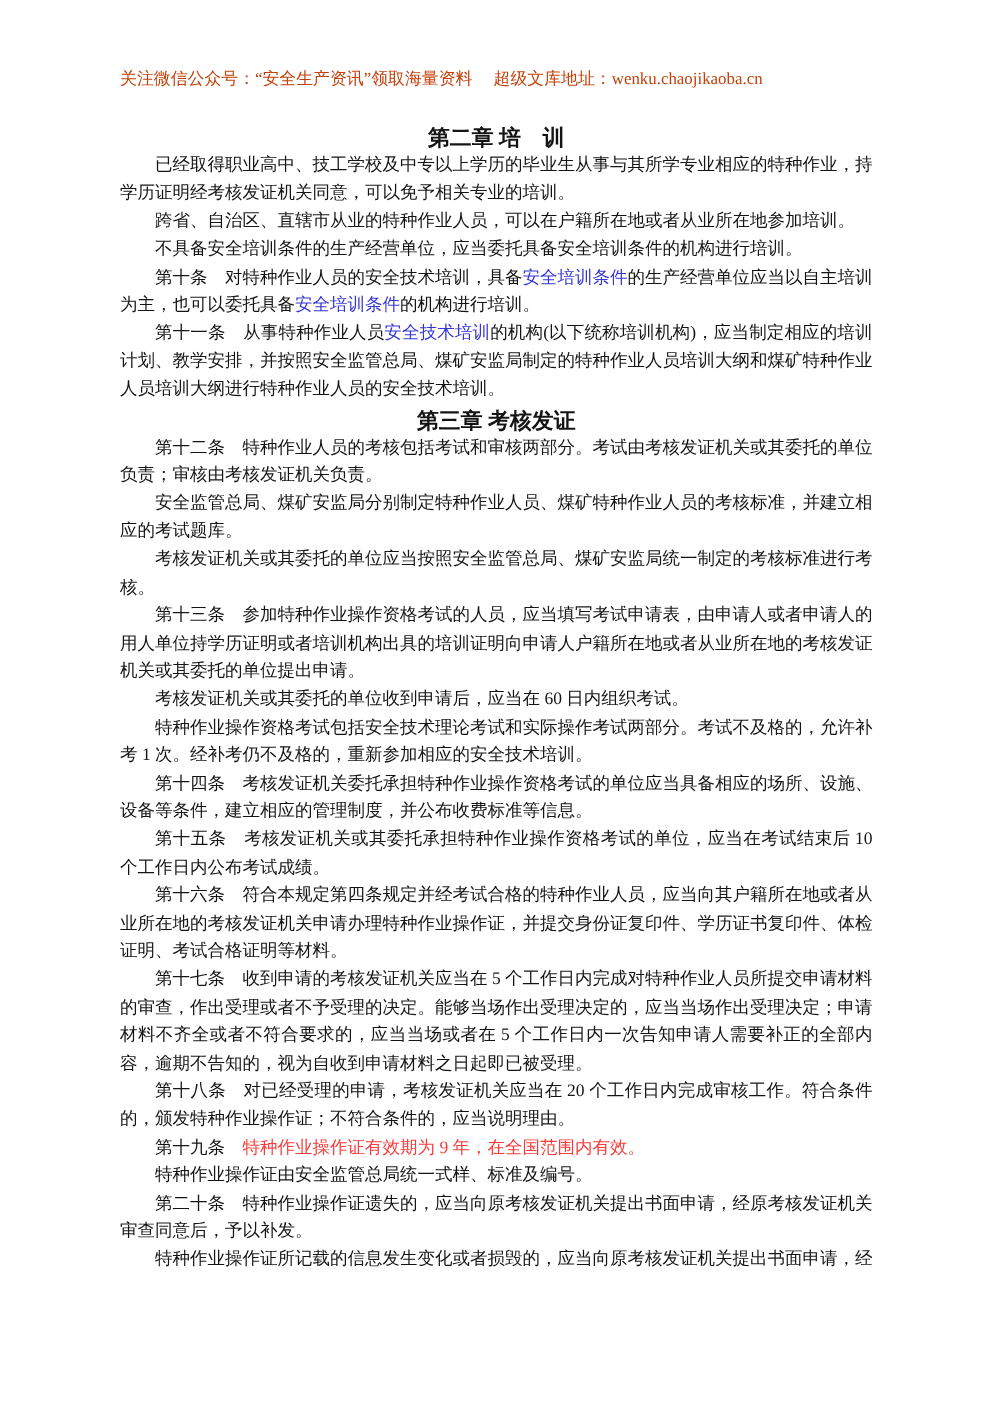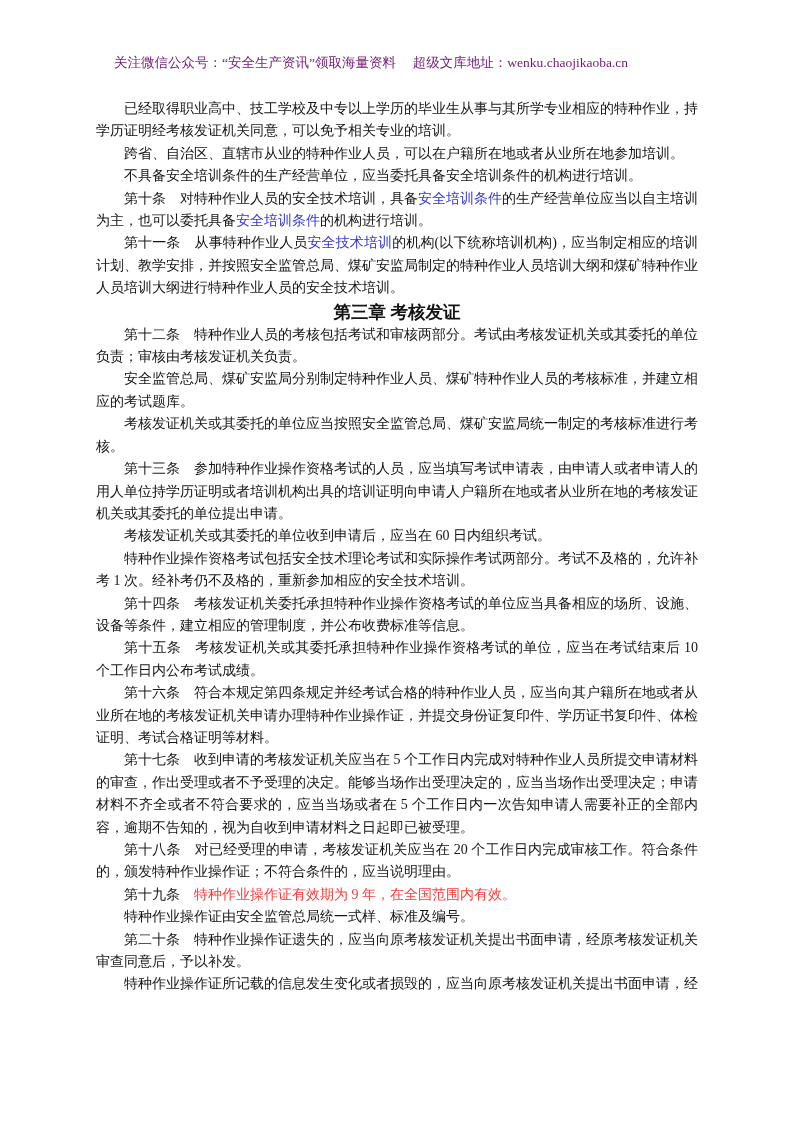--- a/index.html
+++ b/index.html
@@ -18,22 +18,22 @@
   }
   .content {
     position: absolute;
     left: 96px;
     top: 54px;
     width: 602px;
   }
   .header-note {
     font-size: 13.5px;
     line-height: 18px;
-    color: #701a75;
-    margin: 0 0 26px 18px;
+    color: #c2410c;
+    margin: 0 0 26px 0;
     white-space: pre-wrap;
   }
   .doc-body p {
     margin: 0;
     font-size: 14px;
     line-height: 22.4px;
     text-align: justify;
     text-justify: inter-ideograph;
     word-break: break-all;
   }
@@ -55,20 +55,21 @@
     color: var(--red-color, #fb3b3b);
   }
 </style>
 </head>
 <body>
 
 <div class="page">
   <div class="content">
     <p class="header-note">关注微信公众号：“安全生产资讯”领取海量资料　 超级文库地址：wenku.chaojikaoba.cn</p>
     <div class="doc-body">
+        <p class="chapter"><span>第二章 培　训</span></p>
         <p class="indent"><span>已经取得职业高中、技工学校及中专以上学历的毕业生从事与其所学专业相应的特种作业，持学历证明经考核发证机关同意，可以免予相关专业的培训。</span></p>
         <p class="indent"><span>跨省、自治区、直辖市从业的特种作业人员，可以在户籍所在地或者从业所在地参加培训。</span></p>
         <p class="indent"><span>不具备安全培训条件的生产经营单位，应当委托具备安全培训条件的机构进行培训。</span></p>
         <p class="indent"><span>第十条　对特种作业人员的安全技术培训，具备</span><span class="run-link">安全培训条件</span><span>的生产经营单位应当以自主培训为主，也可以委托具备</span><span class="run-link">安全培训条件</span><span>的机构进行培训。</span></p>
         <p class="indent"><span>第十一条　从事特种作业人员</span><span class="run-link">安全技术培训</span><span>的机构(以下统称培训机构)，应当制定相应的培训计划、教学安排，并按照安全监管总局、煤矿安监局制定的特种作业人员培训大纲和煤矿特种作业人员培训大纲进行特种作业人员的安全技术培训。</span></p>
         <p class="chapter"><span>第三章 考核发证</span></p>
         <p class="indent"><span>第十二条　特种作业人员的考核包括考试和审核两部分。考试由考核发证机关或其委托的单位负责；审核由考核发证机关负责。</span></p>
         <p class="indent"><span>安全监管总局、煤矿安监局分别制定特种作业人员、煤矿特种作业人员的考核标准，并建立相应的考试题库。</span></p>
         <p class="indent"><span>考核发证机关或其委托的单位应当按照安全监管总局、煤矿安监局统一制定的考核标准进行考核。</span></p>
         <p class="indent"><span>第十三条　参加特种作业操作资格考试的人员，应当填写考试申请表，由申请人或者申请人的用人单位持学历证明或者培训机构出具的培训证明向申请人户籍所在地或者从业所在地的考核发证机关或其委托的单位提出申请。</span></p>

